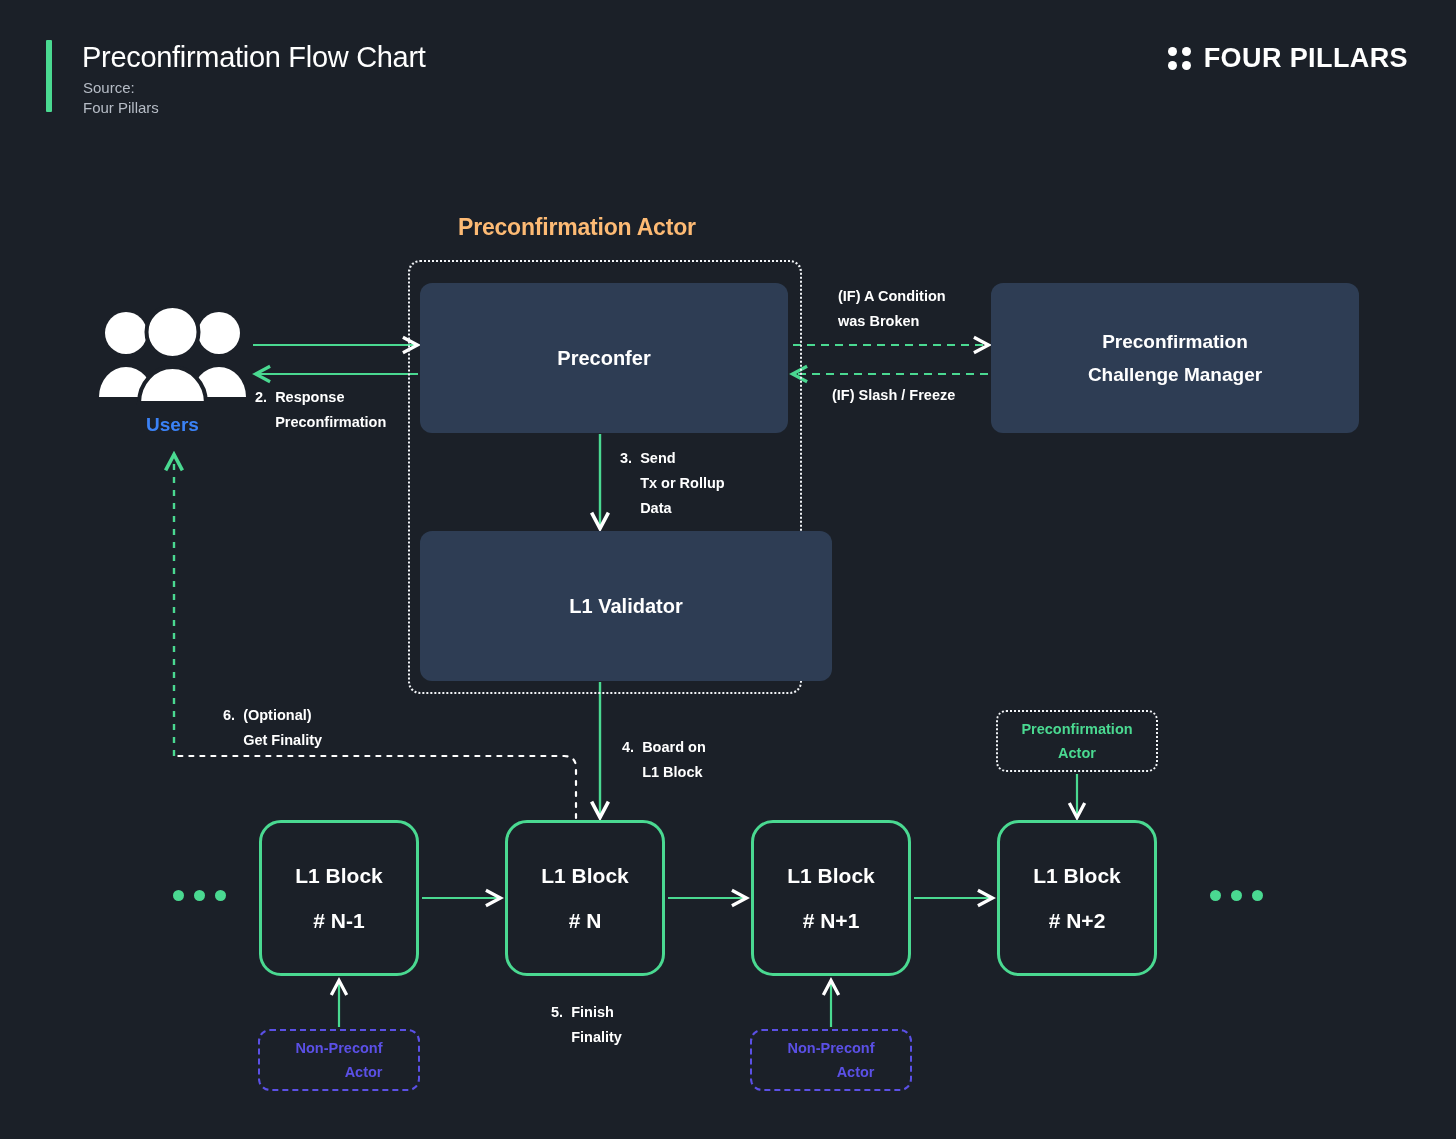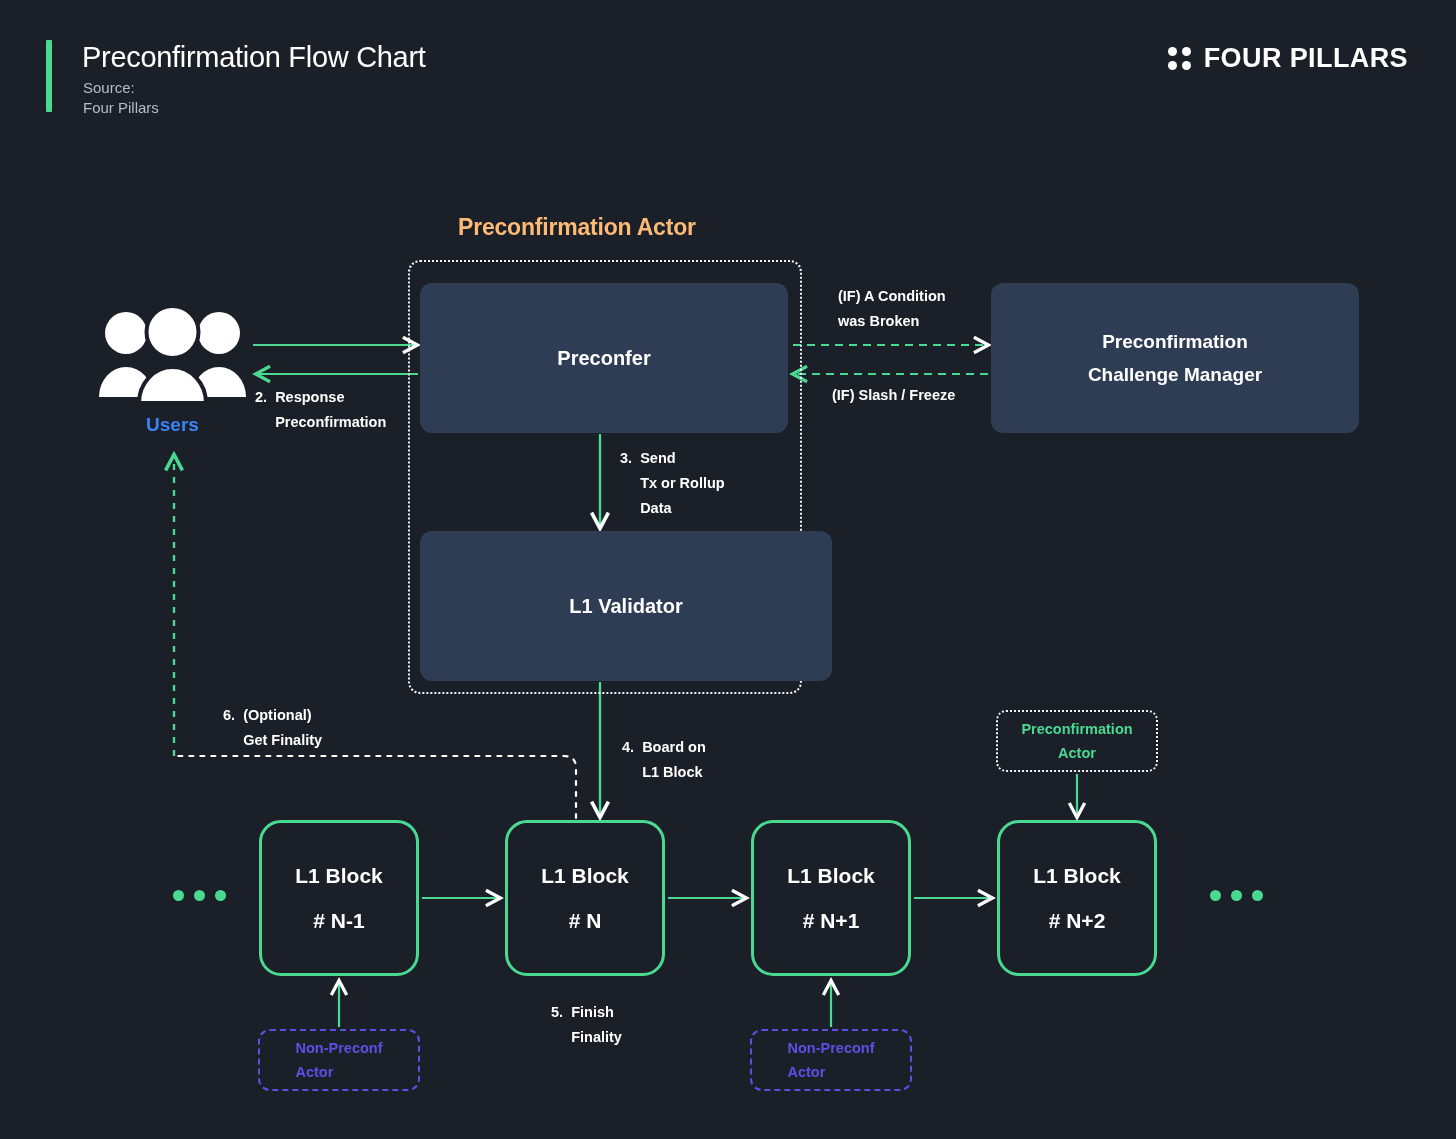--- a/index.html
+++ b/index.html
@@ -84,21 +84,21 @@
   .tag-pc {
     position: absolute; left: 996px; top: 710px; width: 162px; height: 62px;
     border: 2px dotted #f2f4f7; border-radius: 10px;
     display: flex; align-items: center; justify-content: center; text-align: center;
     color: #4ad991; font-size: 14.5px; font-weight: bold; line-height: 24px;
   }
   
   .tag-np {
     position: absolute; top: 1029px; width: 162px; height: 62px;
     border: 2px dashed #5b50e6; border-radius: 12px;
-    display: flex; align-items: center; justify-content: center; text-align: left;
+    display: flex; align-items: center; justify-content: center; text-align: right;
     color: #5b50e6; font-size: 14.5px; font-weight: bold; line-height: 24px;
   }
   #np-a { left: 258px; } #np-b { left: 750px; }
 
   svg.layer { position: absolute; left: 0; top: 0; width: 1456px; height: 1139px; pointer-events: none; }
 </style>
 </head>
 <body>
 
 <div id="root">

